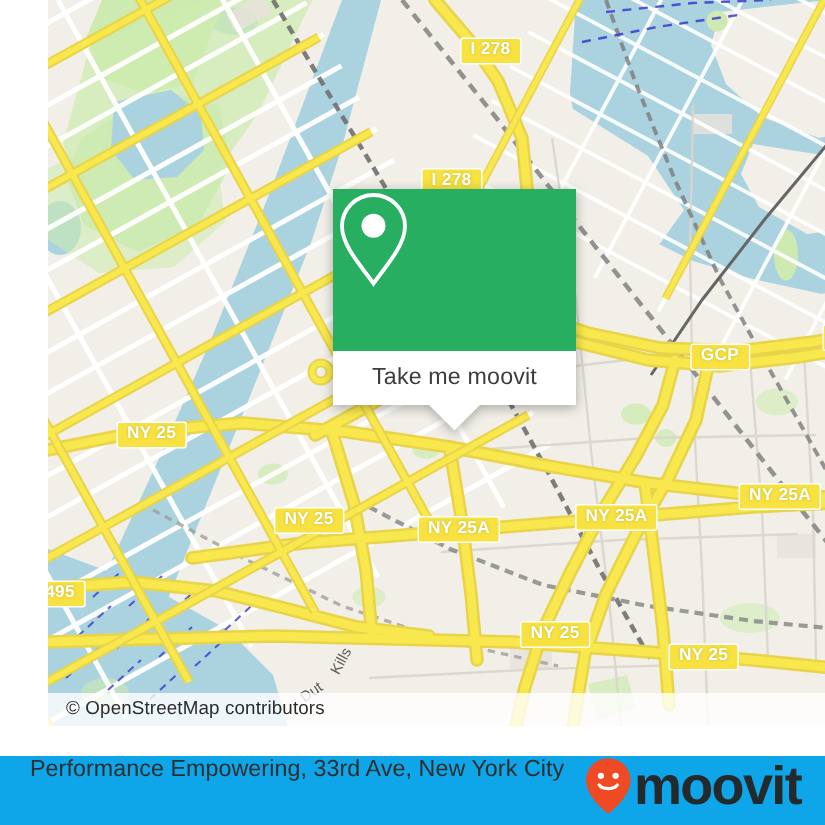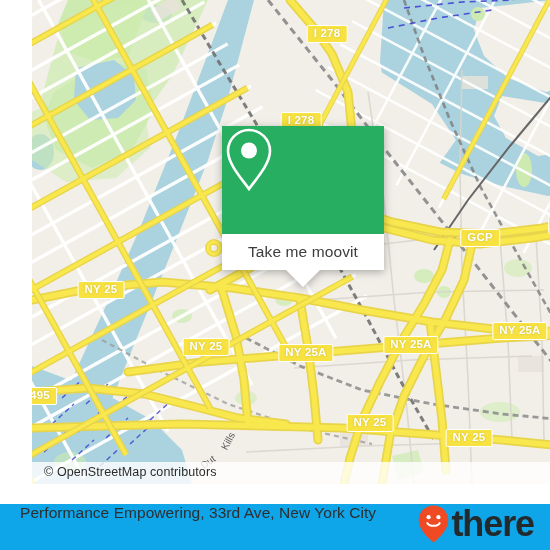--- a/index.html
+++ b/index.html
@@ -373,17 +373,17 @@
 
   <div class="bottombar">
     <div class="bottom-title">Performance Empowering, 33rd Ave, New York City</div>
     <div class="brand">
       <svg width="33" height="40" viewBox="0 0 33 40">
         <path d="M16.5 1.5 C8.3 1.5 1.7 8.1 1.7 16.3 C1.7 26 12 35 16.5 38.5 C21 35 31.3 26 31.3 16.3 C31.3 8.1 24.7 1.5 16.5 1.5 Z" fill="#ef4a23"></path>
         <circle cx="11.6" cy="13.2" r="2.1" fill="#ffffff"></circle>
         <circle cx="21.4" cy="13.2" r="2.1" fill="#ffffff"></circle>
         <path d="M10.4 19.2 C12.3 22.6 20.7 22.6 22.6 19.2" fill="none" stroke="#ffffff" stroke-width="2.1" stroke-linecap="round"></path>
       </svg>
-      <div class="brand-word">there</div>
+      <div class="brand-word">moovit</div>
     </div>
   </div>
 
 </div>
 
 </body></html>

